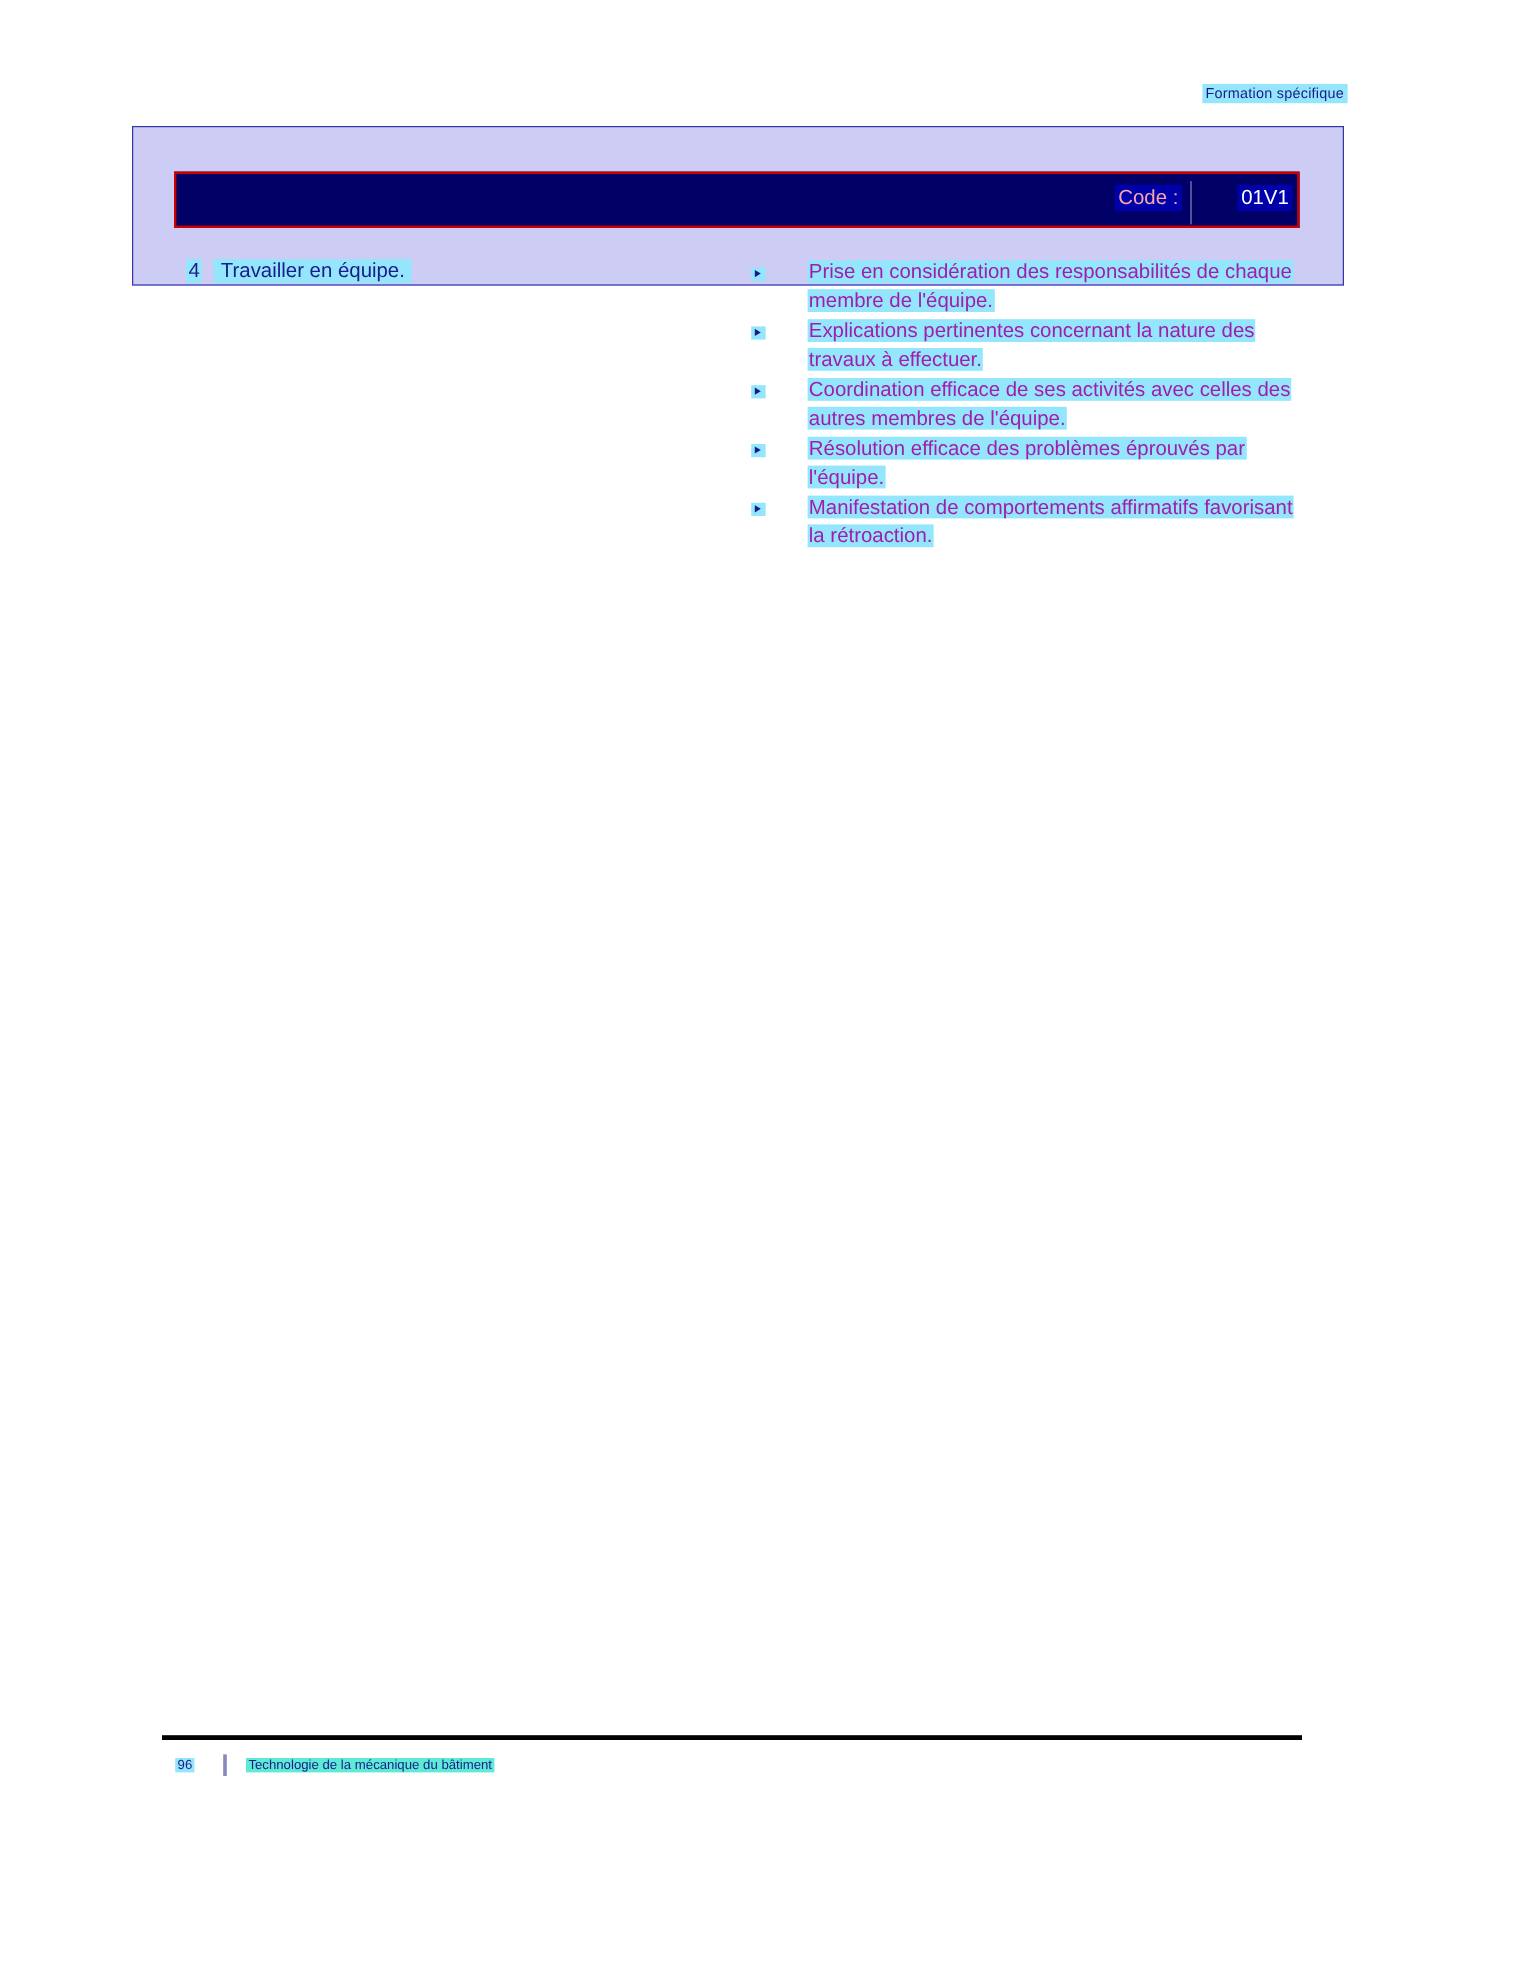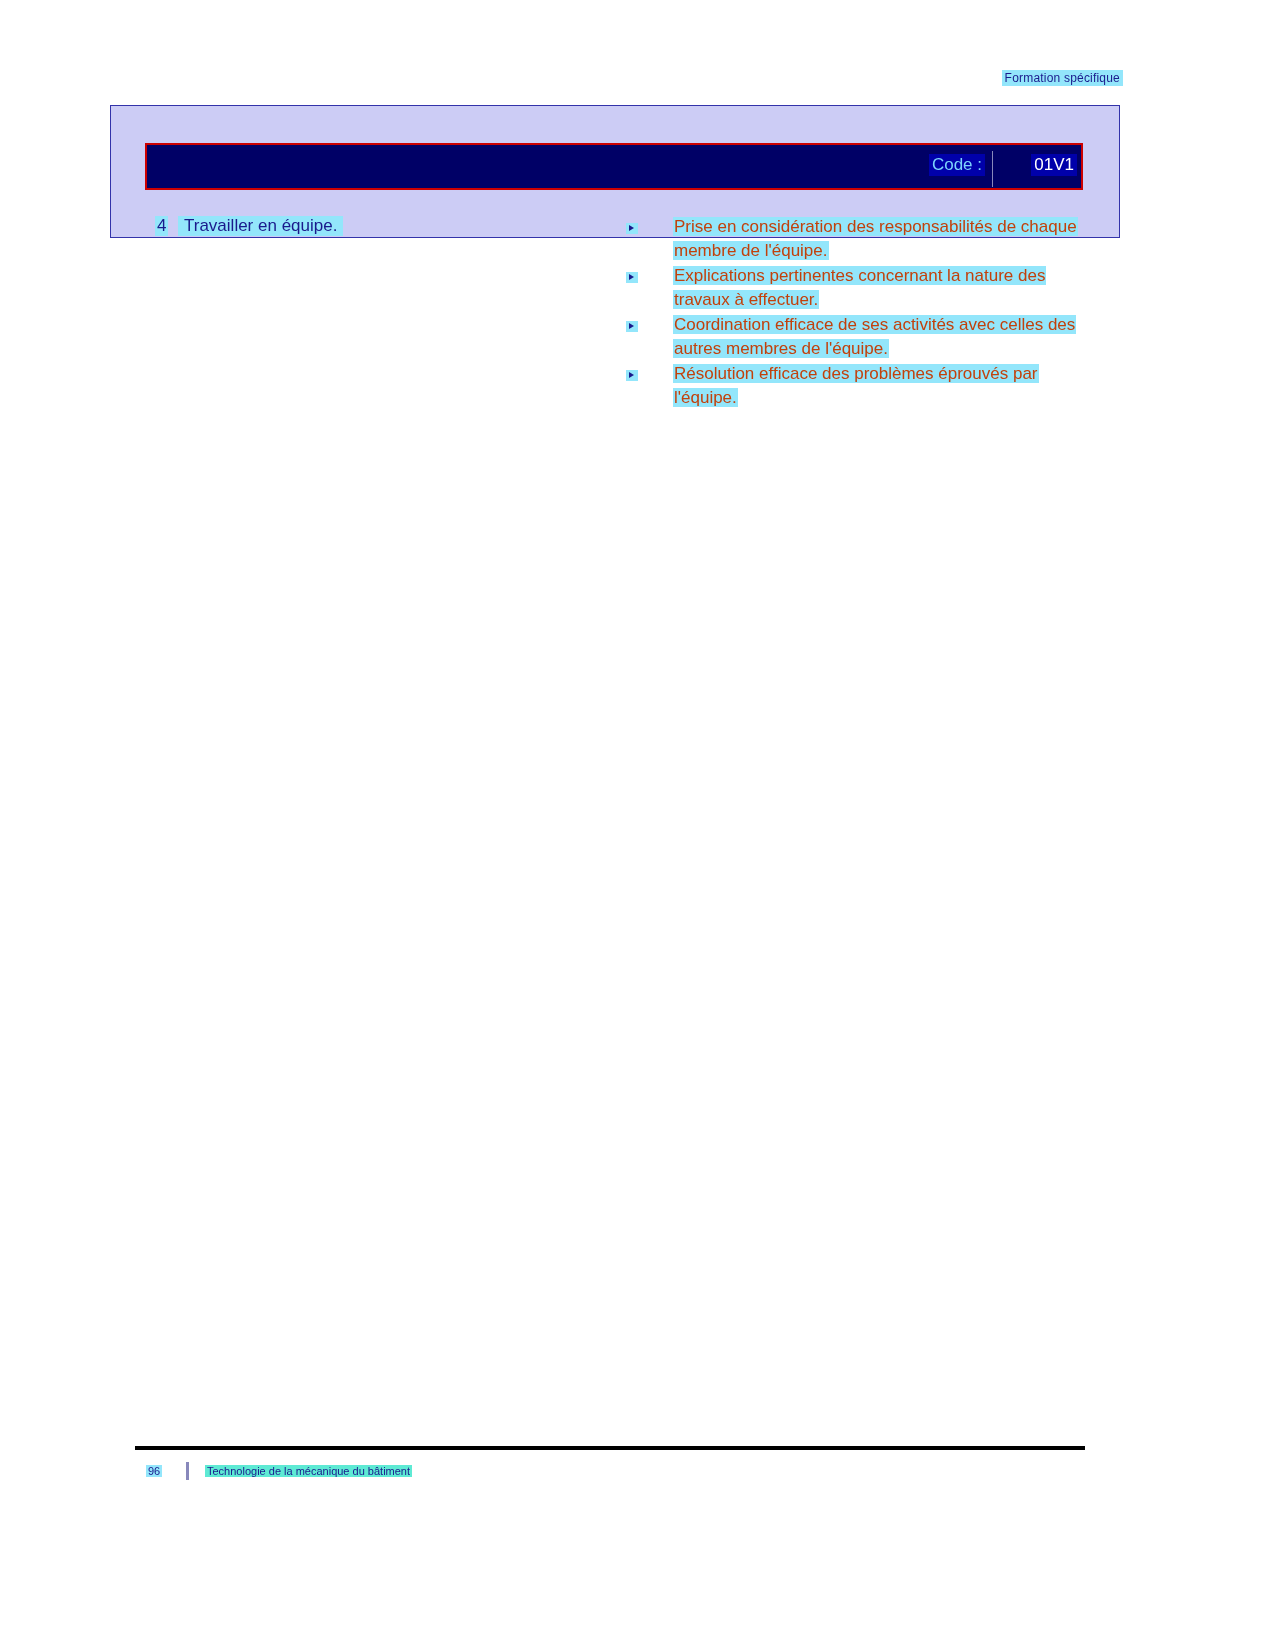--- a/index.html
+++ b/index.html
@@ -50,21 +50,21 @@
     background: #000066;
     border: 2px solid #cc0000;
     box-sizing: border-box;
   }
 
   .code-label {
     position: absolute;
     right: 96px;
     top: 9px;
     font-size: 17px;
-    color: #7dd3fc;
+    color: #fca5a5;
     background: #0000aa;
     padding: 1px 3px;
     white-space: nowrap;
   }
   .code-value {
     position: absolute;
     right: 4px;
     top: 9px;
     font-size: 17px;
     color: #ffffff;
@@ -131,21 +131,21 @@
     top: 2px;
     width: 0;
     height: 0;
     border-top: 3.5px solid transparent;
     border-bottom: 3.5px solid transparent;
     border-left: 5px solid #1a1a8c;
   }
   .criteria-text {
     font-size: 17px;
     line-height: 23.5px;
-    color: #c2410c;
+    color: #a21caf;
     display: block;
     padding-left: 25px;
   }
   .criteria-text > span {
     background: #93e6fb;
     box-decoration-break: clone;
     -webkit-box-decoration-break: clone;
     padding: 0 1px;
   }
 
@@ -212,18 +212,22 @@
     <span class="criteria-text"><span>Explications pertinentes concernant la nature des travaux à effectuer.</span></span>
   </div>
   <div class="criteria-item">
     <span class="bullet"></span>
     <span class="criteria-text"><span>Coordination efficace de ses activités avec celles des autres membres de l'équipe.</span></span>
   </div>
   <div class="criteria-item">
     <span class="bullet"></span>
     <span class="criteria-text"><span>Résolution efficace des problèmes éprouvés par l'équipe.</span></span>
   </div>
+  <div class="criteria-item">
+    <span class="bullet"></span>
+    <span class="criteria-text"><span>Manifestation de comportements affirmatifs favorisant la rétroaction.</span></span>
+  </div>
 </div>
 
 <div class="footer-rule"></div>
 <div class="footer-page">96</div>
 <div class="footer-sep"></div>
 <div class="footer-title">Technologie de la mécanique du bâtiment</div>
 
 </body></html>

